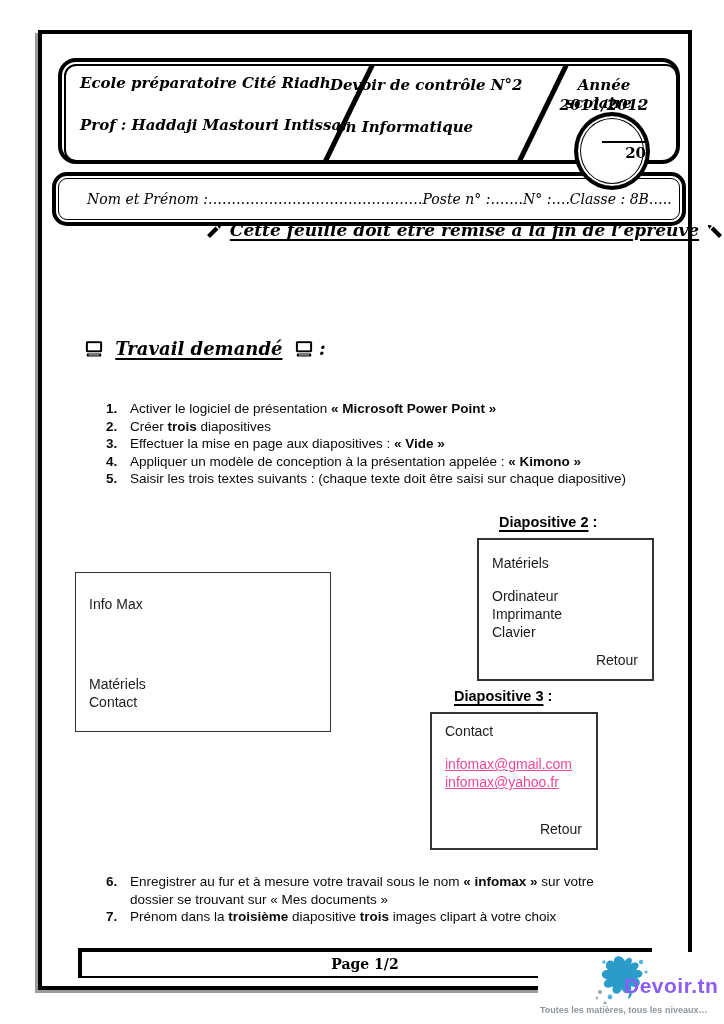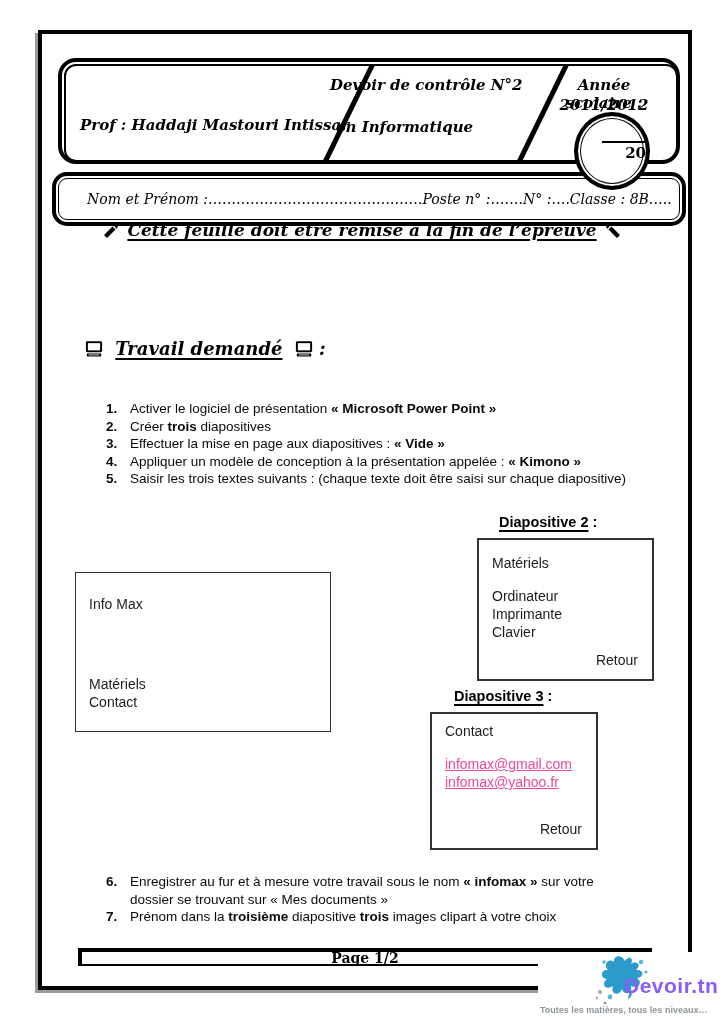--- a/index.html
+++ b/index.html
@@ -36,21 +36,21 @@
   .score-val{font-size:15px;line-height:16px;}
 
   
   .strip-outer{position:absolute;left:52px;top:172px;width:622px;height:42px;
                border:4px solid #000;border-radius:15px;background:#fff;padding:2px;z-index:3;}
   .strip-inner{width:100%;height:100%;border:1.5px solid #000;border-radius:9px;
                display:flex;align-items:center;padding-left:28px;box-sizing:border-box;
                font-family:"DejaVu Serif", serif;font-style:italic;font-size:14px;white-space:nowrap;overflow:hidden;}
 
   
-  .notice{position:absolute;left:0;top:220px;width:724px;text-align:center;
+  .notice{position:absolute;left:0;top:220px;width:724px;text-align:right;
           font-family:"DejaVu Serif", serif;font-style:italic;font-weight:bold;font-size:17px;}
   .notice-text{text-decoration:underline;text-decoration-thickness:2px;text-underline-offset:3px;}
   .pen{display:inline-block;vertical-align:middle;margin:0 2px;}
   .pen.flip{transform:scaleX(-1);}
 
   
   .work-title{position:absolute;left:85px;top:338px;
               font-family:"DejaVu Serif", serif;font-style:italic;font-weight:bold;font-size:18px;}
   .work-text{text-decoration:underline;text-decoration-thickness:2px;text-underline-offset:3px;margin:0 6px;}
   .comp{display:inline-block;vertical-align:-2px;}
@@ -79,21 +79,21 @@
   .slide3{left:430px;top:688px;}
   .slide3 .slide-head{margin-left:24px;}
   .slide3 .slide-box{width:168px;height:138px;padding-top:8px;}
   .sline.title{margin-bottom:0;}
   .sline.gap{height:15px;}
   .sline.biggap{height:62px;}
   .sline.link{color:#ec4899;text-decoration:underline;cursor:pointer;}
   .sline.retour{margin-top:auto;text-align:right;padding-right:14px;}
 
   
-  .footer-box{position:absolute;left:78px;top:948px;width:574px;height:18px;
+  .footer-box{position:absolute;left:78px;top:948px;width:574px;height:30px;
               border:4px solid #000;border-bottom-width:2px;box-sizing:border-box;
               display:flex;align-items:center;justify-content:center;background:#fff;
               font-family:"DejaVu Serif", serif;font-weight:bold;font-size:14px;}
 
   
   .logo{position:absolute;left:538px;top:952px;width:186px;height:72px;background:#fff;z-index:8;}
   .splash{position:absolute;left:58px;top:0px;}
   .brand{position:absolute;left:86px;top:22px;font-size:21px;font-weight:bold;color:#8b5cf6;z-index:2;
          letter-spacing:0.5px;}
   .tagline{position:absolute;left:2px;top:53px;width:184px;font-size:9px;font-weight:bold;color:#8f969b;z-index:2;}
@@ -102,20 +102,21 @@
 <body>
 
 <div id="page">
 
   <div class="frame"></div>
 
   <div class="hdr-outer">
     <div class="hdr-inner">
       <div class="diag d1"></div>
       <div class="diag d2"></div>
+      <div class="hcell hc1a">Ecole préparatoire Cité Riadh</div>
       <div class="hcell hc1b">Prof : Haddaji Mastouri Intissar</div>
       <div class="hcell hc2a">Devoir de contrôle N°2</div>
       <div class="hcell hc2b">en Informatique</div>
       <div class="hcell hc3a">Année scolaire :</div>
       <div class="hcell hc3b">2011/2012</div>
     </div>
   </div>
 
   <div class="score">
     <div class="score-bar"></div>

